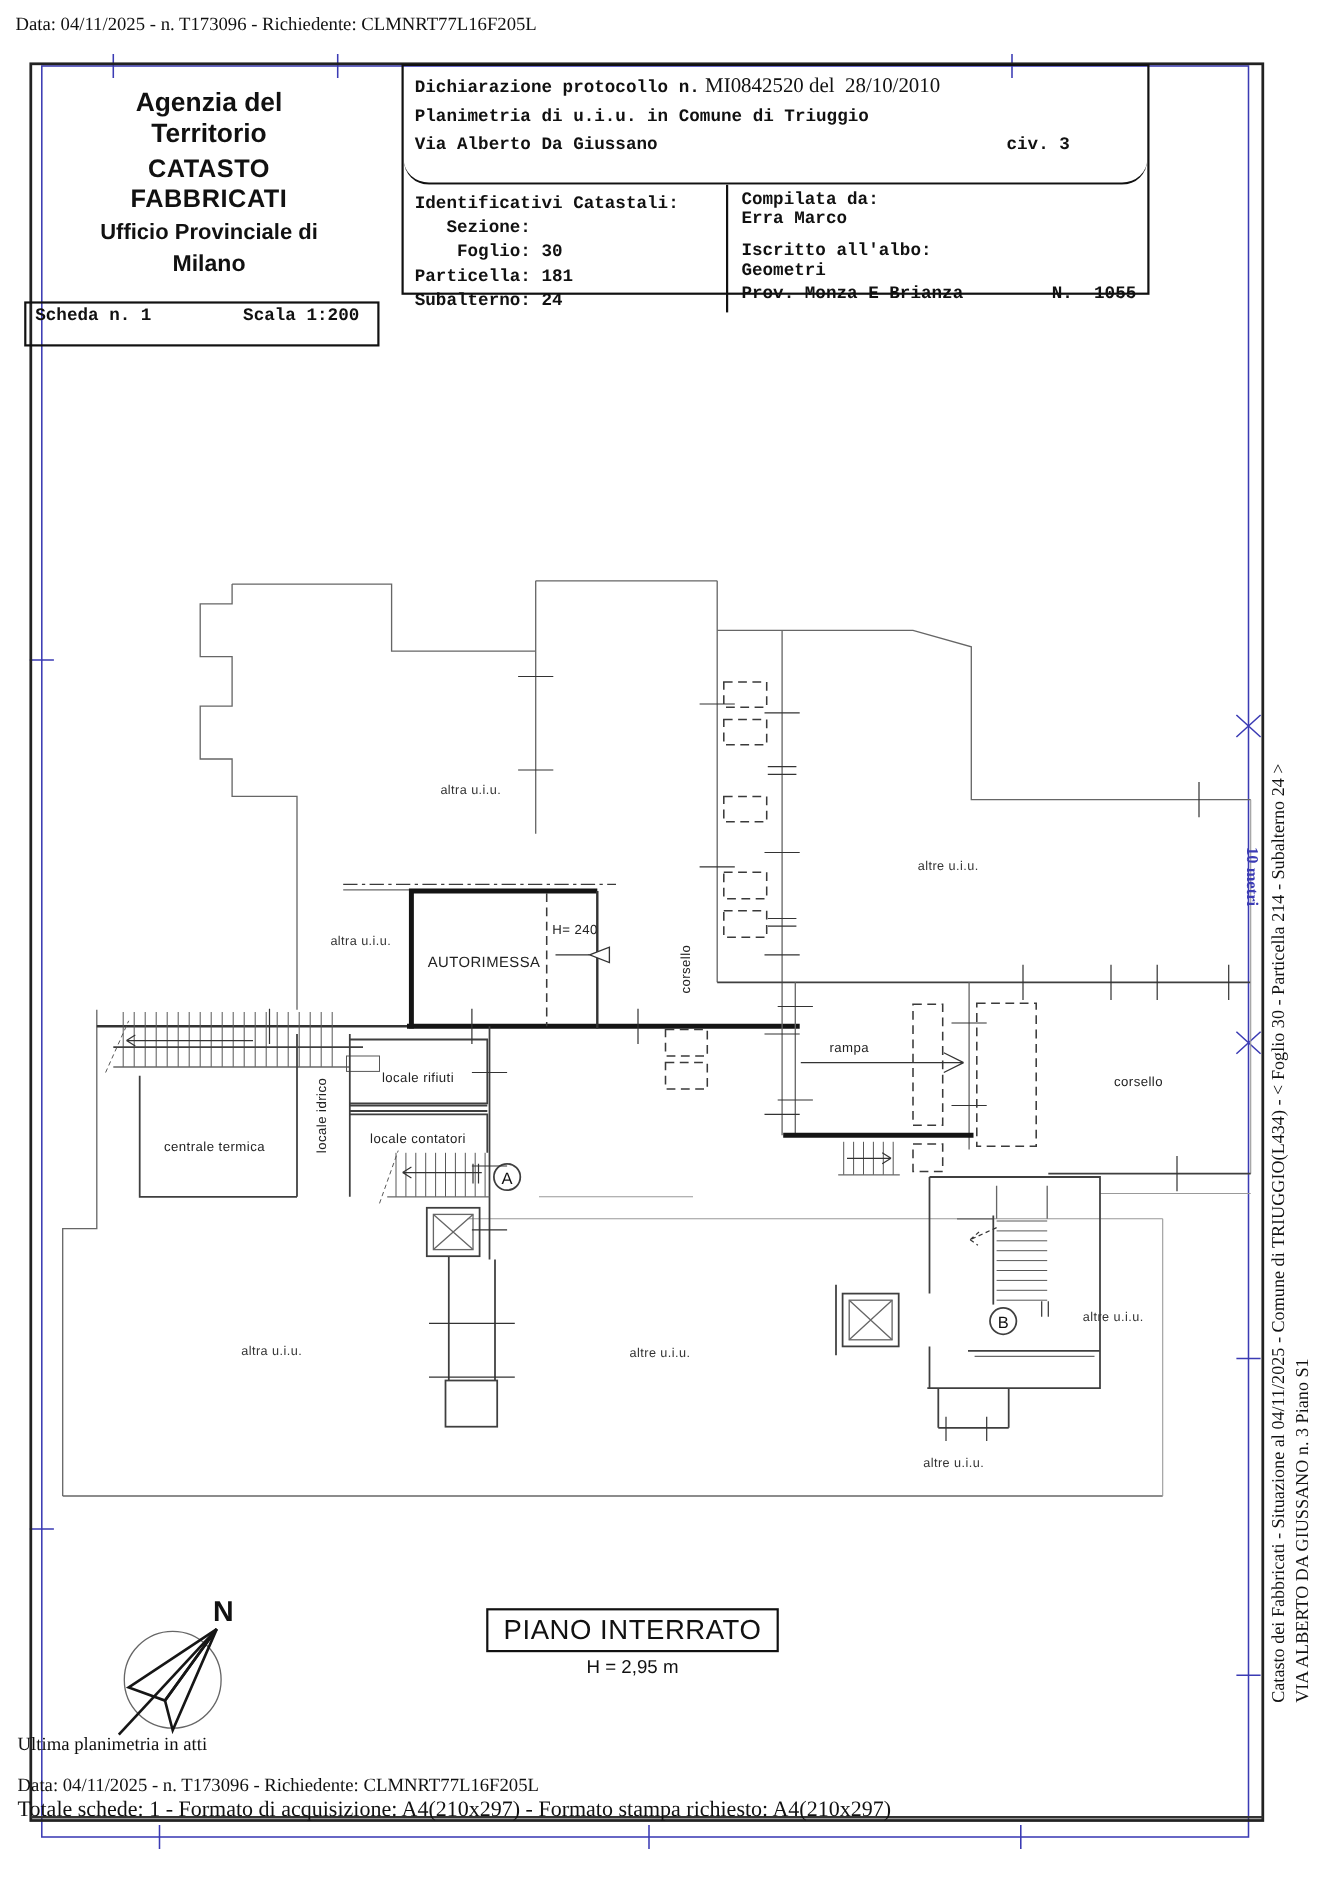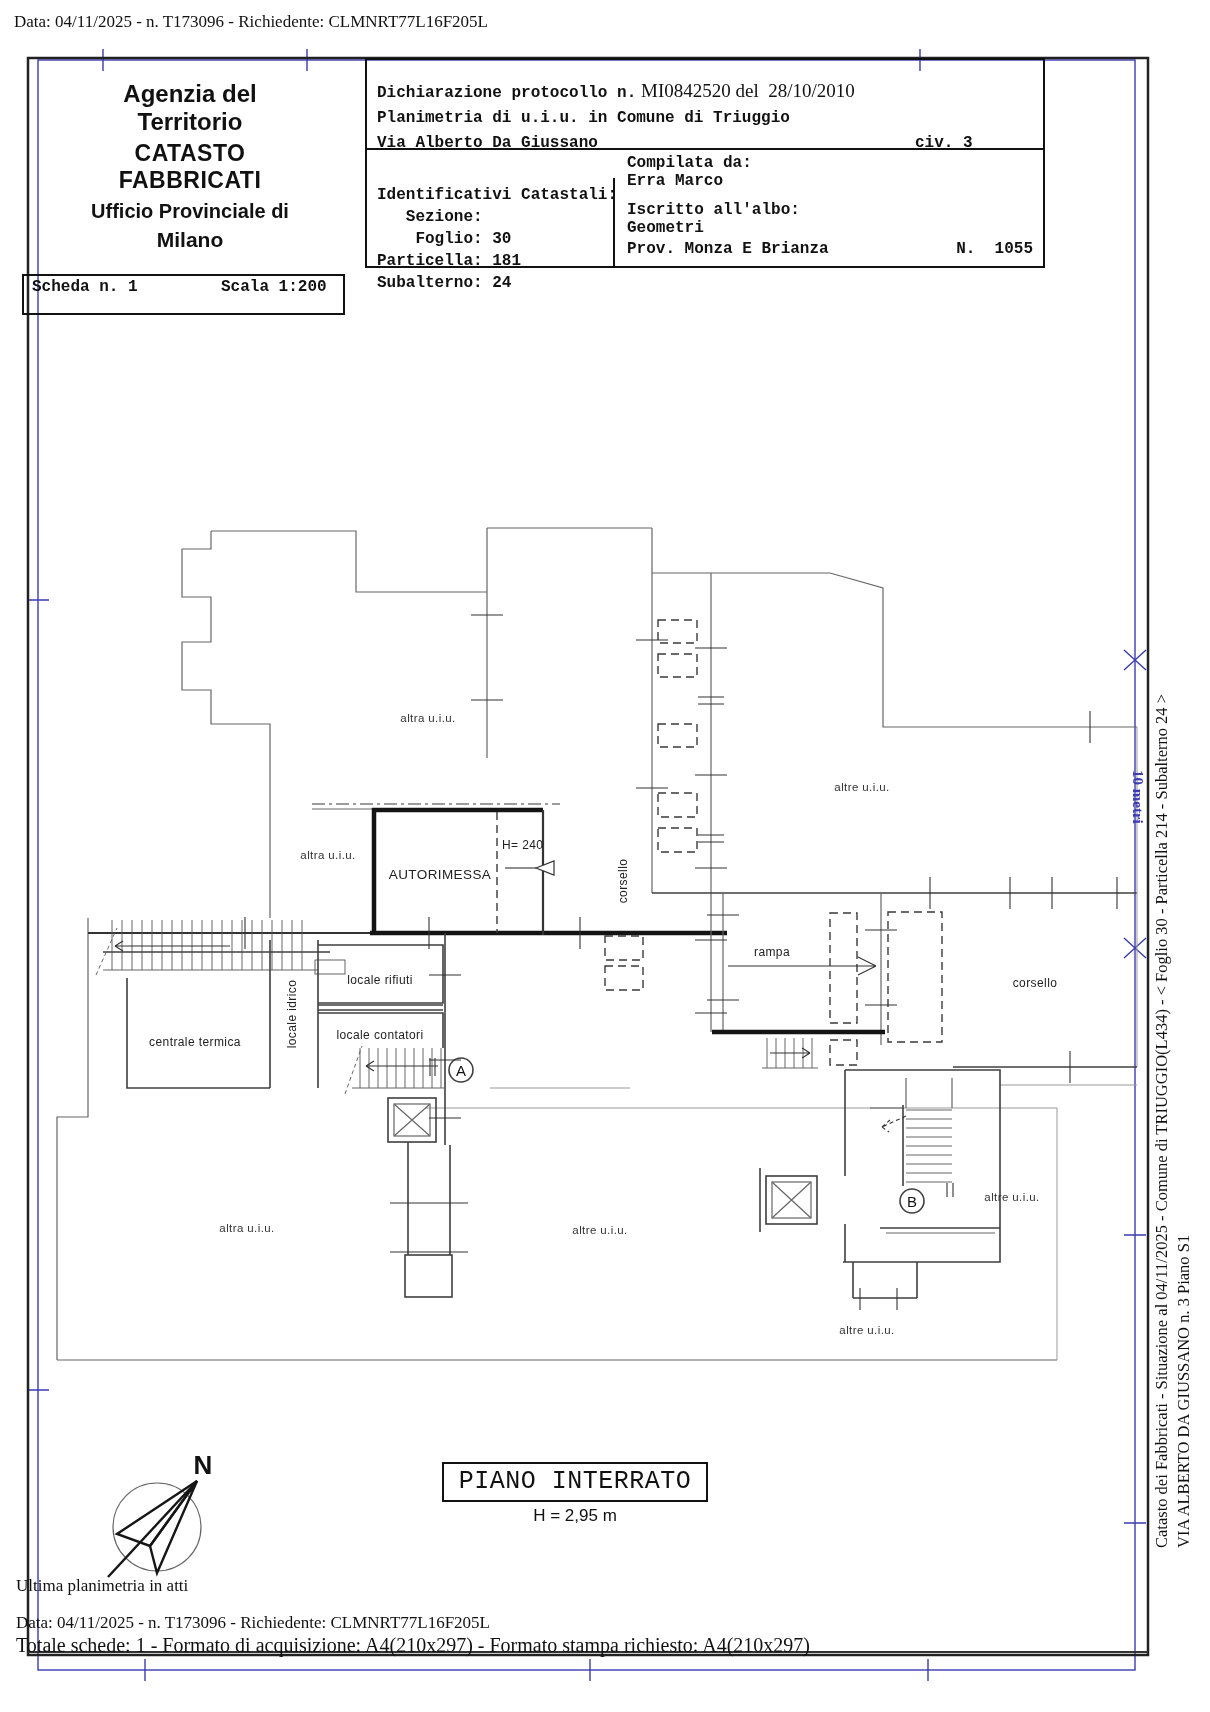--- a/index.html
+++ b/index.html
@@ -11,44 +11,44 @@
 
   .data-top{left:14px;top:12px;font-size:17px;white-space:nowrap;}
 
   .agency{left:70px;top:80px;width:240px;text-align:center;font-family:"Liberation Sans",sans-serif;font-weight:bold;}
   .agency .a1{font-size:24px;margin-bottom:4px;}
   .agency .a2{font-size:23px;margin-bottom:6px;letter-spacing:.5px;}
   .agency .a3{font-size:20px;margin-bottom:5px;}
   .agency .a4{font-size:21px;}
 
   .decl-box{left:365px;top:58px;width:680px;height:210px;border:2px solid var(--ink);box-sizing:border-box;}
-  .decl-row1{position:relative;height:90px;border-bottom:2px solid var(--ink);box-sizing:border-box;padding:18px 10px 0 10px;}
+  .decl-row1{position:relative;height:108px;border-bottom:2px solid var(--ink);box-sizing:border-box;padding:6px 10px 0 10px;border-radius:23px;}
   .decl-line{font-family:"Liberation Mono",monospace;font-size:16px;font-weight:600;white-space:pre;}
   .decl-line .val{font-family:"Liberation Serif",serif;font-size:19px;font-weight:400;}
   .decl-l1{margin-top:2px;}
   .decl-l2{margin-top:7px;}
   .decl-l3{margin-top:7px;position:relative;}
   .civ{position:absolute;left:538px;top:0;}
   .decl-row2{position:relative;height:116px;display:flex;}
-  .ident-cell{width:248px;border-right:2px solid var(--ink);box-sizing:border-box;padding:6px 0 0 10px;margin-top:28px;}
+  .ident-cell{width:295px;border-right:2px solid var(--ink);box-sizing:border-box;padding:6px 0 0 10px;}
   .ident-cell div{font-family:"Liberation Mono",monospace;font-size:16px;font-weight:600;white-space:pre;line-height:22px;}
   .comp-cell{flex:1;padding:4px 10px 0 12px;position:relative;}
   .comp-cell div{font-family:"Liberation Mono",monospace;font-size:16px;font-weight:600;line-height:18px;}
   .comp-gap{margin-top:11px;}
   .prov-row{position:absolute;left:12px;right:10px;bottom:8px;display:flex;}
   .prov-row span{font-family:"Liberation Mono",monospace;font-size:16px;font-weight:600;}
   .prov-row .num{margin-left:auto;white-space:pre;}
 
   .scheda-box{left:22px;top:274px;width:323px;height:41px;border:2px solid var(--ink);box-sizing:border-box;}
   .scheda-box span{font-family:"Liberation Mono",monospace;font-size:16px;font-weight:600;position:absolute;top:2px;white-space:pre;}
   .scheda-box .s1{left:8px;}
   .scheda-box .s2{left:197px;}
 
   .piano-box{left:442px;top:1462px;width:266px;height:40px;border:2.5px solid var(--ink);box-sizing:border-box;
-             text-align:center;font-family:Liberation Mono, monospace;font-size:25px;line-height:36px;letter-spacing:.5px;}
+             text-align:center;font-family:Liberation Sans, sans-serif;font-size:25px;line-height:36px;letter-spacing:.5px;}
   .h-note{left:442px;top:1506px;width:266px;text-align:center;font-family:"Liberation Sans",sans-serif;font-size:17px;}
 
   .ultima{left:16px;top:1576px;font-size:17px;}
   .footer-data{left:16px;top:1613px;font-size:17px;}
   .footer-tot{left:16px;top:1634px;font-size:20px;}
 
   .v-text{white-space:nowrap;font-size:16.5px;transform:rotate(-90deg);transform-origin:0 0;}
   .v1{left:1152px;top:1548px;}
   .v2{left:1174px;top:1548px;}
   .metri{left:1146px;top:770px;color:var(--blue);font-size:15px;font-weight:600;white-space:nowrap;

